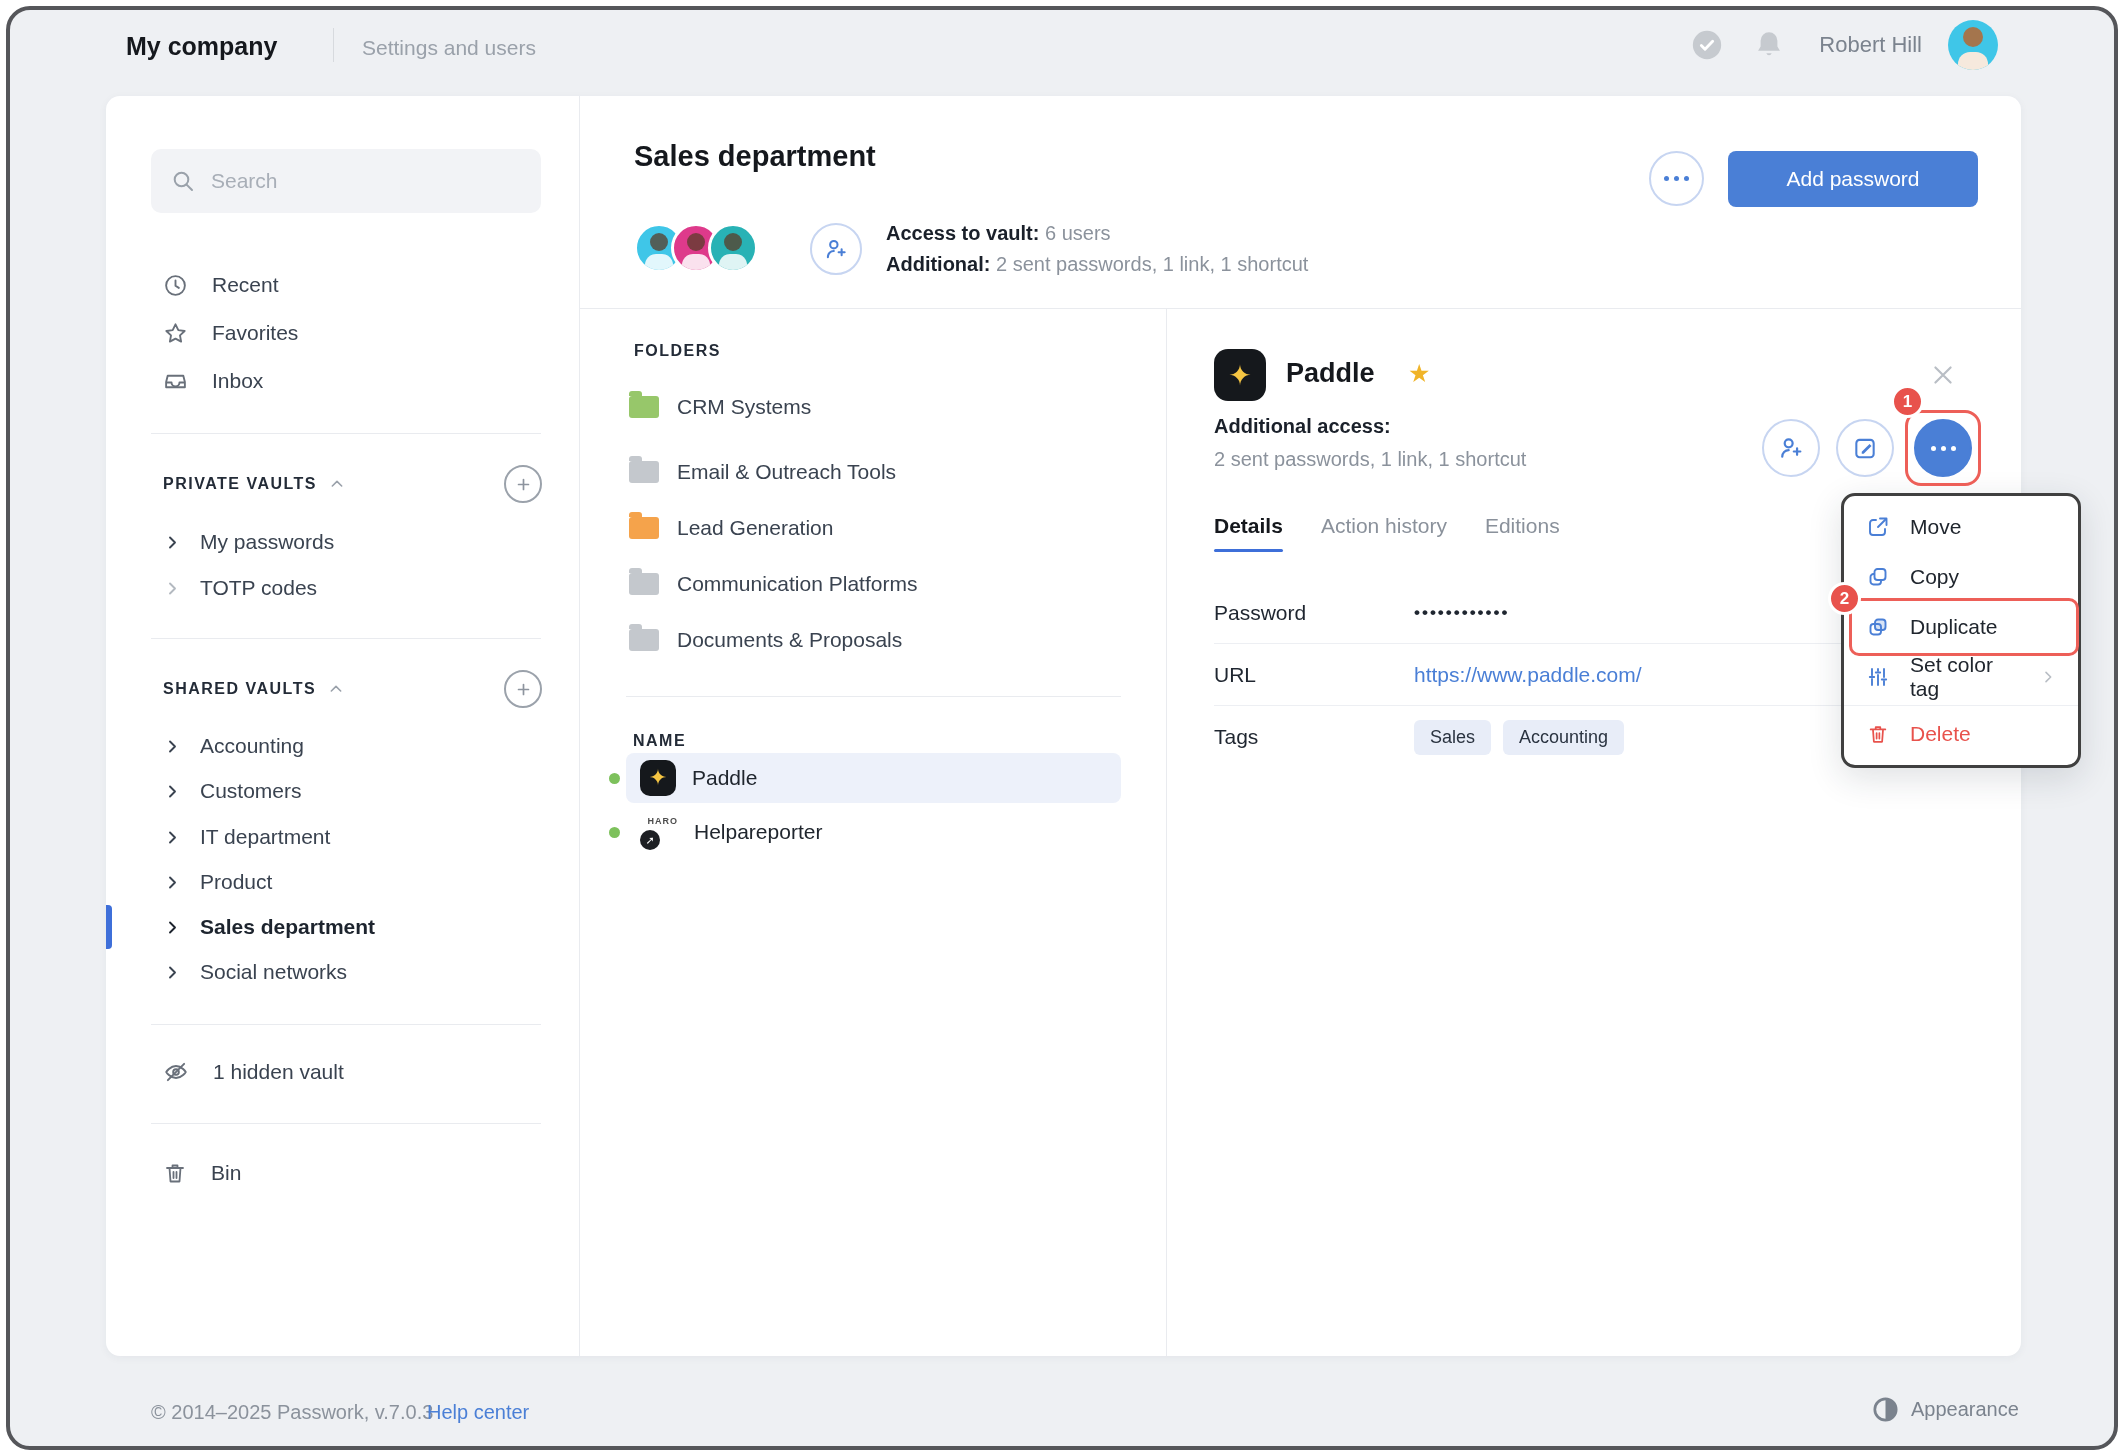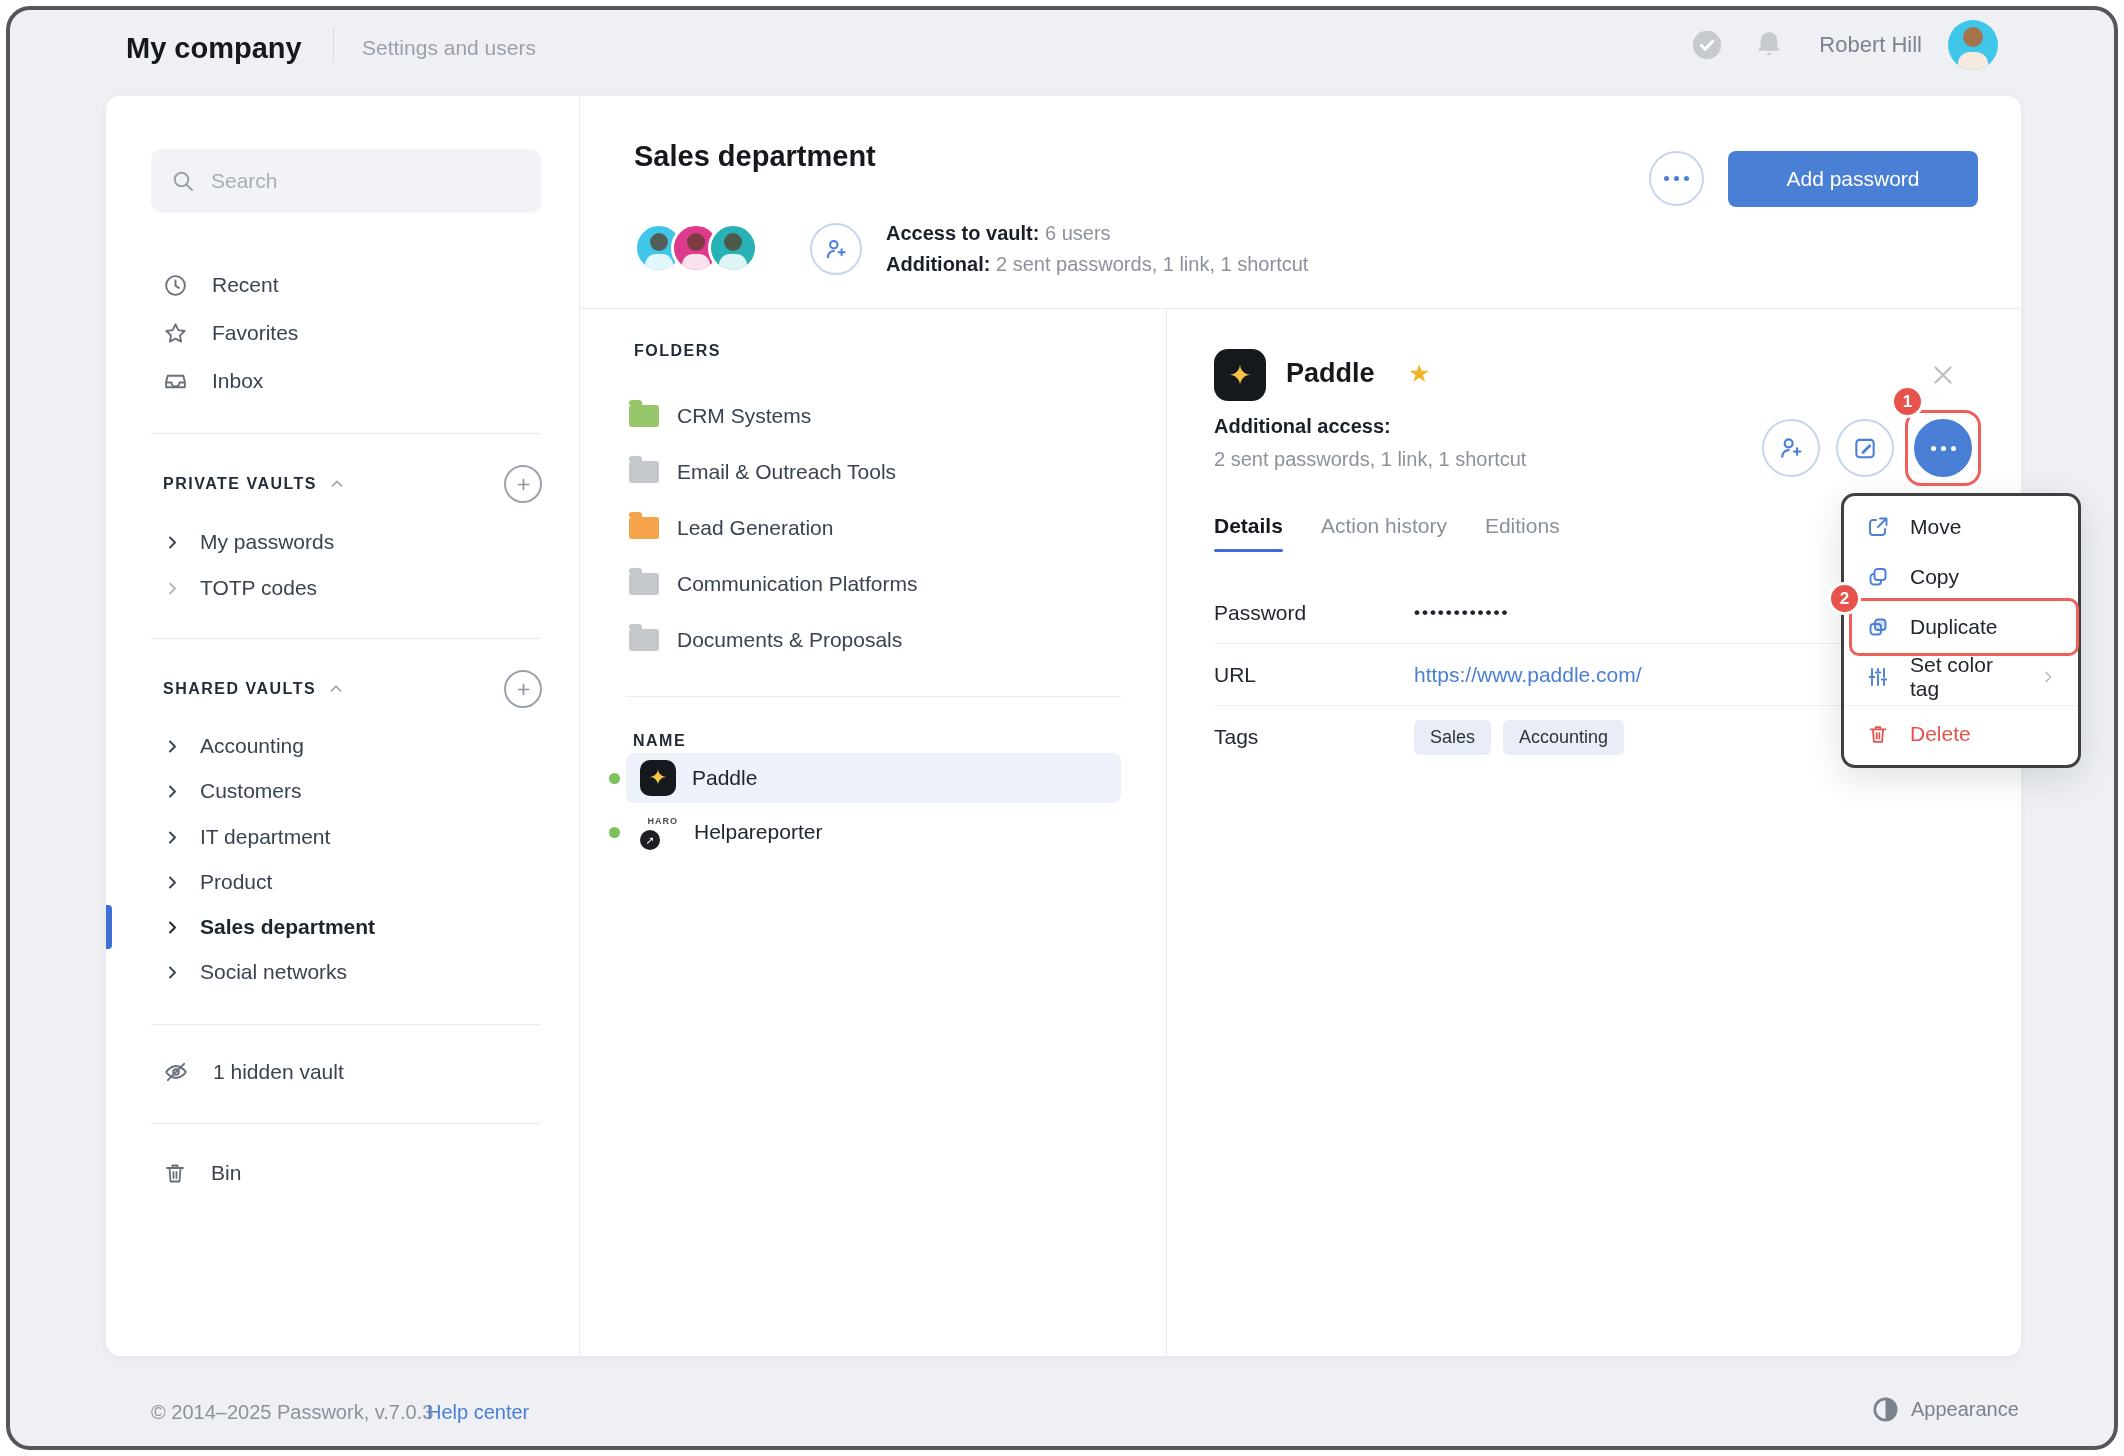--- a/index.html
+++ b/index.html
@@ -1,20 +1,20 @@
 <!DOCTYPE html>
 <html><head>
 <meta charset="utf-8">
 <style>
   * { margin:0; padding:0; box-sizing:border-box; }
   html,body { width:2124px; height:1456px; background:#ffffff; font-family:"Liberation Sans","DejaVu Sans",sans-serif; }
   .app { position:absolute; inset:6px; border:4px solid #55565a; border-radius:24px; background:#eef0f3; overflow:hidden; }
 
   
-  .topbar-title { position:absolute; left:116px; top:22px; font-size:29px; font-weight:bold; color:#15181d; }
+  .topbar-title { position:absolute; left:116px; top:22px; font-size:25px; font-weight:bold; color:#15181d; }
   .topbar-sep { position:absolute; left:323px; top:18px; width:1px; height:34px; background:#d7dade; }
   .topbar-section { position:absolute; left:352px; top:26px; font-size:21px; color:#9aa1aa; }
   .topbar-right { position:absolute; right:116px; top:8px; height:54px; display:flex; align-items:center; gap:26px; }
   .icon-btn-plain { width:36px; height:36px; display:flex; align-items:center; justify-content:center; }
   .topbar-user { font-size:22px; color:#7b838e; margin-left:6px; }
   .avatar { width:50px; height:50px; border-radius:50%; background:#3fc6e8; position:relative; overflow:hidden; flex:none; }
   .avatar::after { content:""; position:absolute; left:50%; transform:translateX(-50%); bottom:-8px; width:30px; height:26px; border-radius:12px 12px 0 0; background:#f6e9dd; }
   .avatar::before { content:""; position:absolute; left:50%; transform:translateX(-50%); top:7px; width:20px; height:20px; border-radius:50%; background:#a4754d; }
 
   
@@ -319,21 +319,21 @@
     <div class="circle-btn hdr-more">
       <span class="dots">
           <i></i>
           <i></i>
           <i></i>
         </span>
     </div>
     <button class="add-btn">Add password</button>
 
     <div class="col-head" style="left:528px; top:246px;">FOLDERS</div>
-    <div class="folder-row" style="top:296px;">
+    <div class="folder-row" style="top:287px;">
       <span class="folder-ic" style="background:#97c76a;"></span>
       <span class="lbl">CRM Systems</span>
     </div>
     <div class="folder-row" style="top:352px;">
       <span class="folder-ic" style="background:#c4c8cd;"></span>
       <span class="lbl">Email &amp; Outreach Tools</span>
     </div>
     <div class="folder-row" style="top:408px;">
       <span class="folder-ic" style="background:#f5a34b;"></span>
       <span class="lbl">Lead Generation</span>

